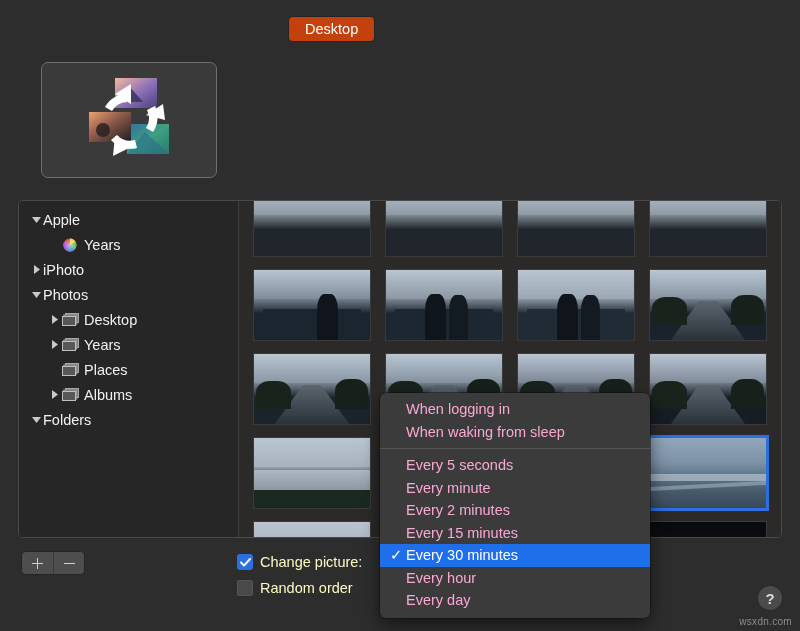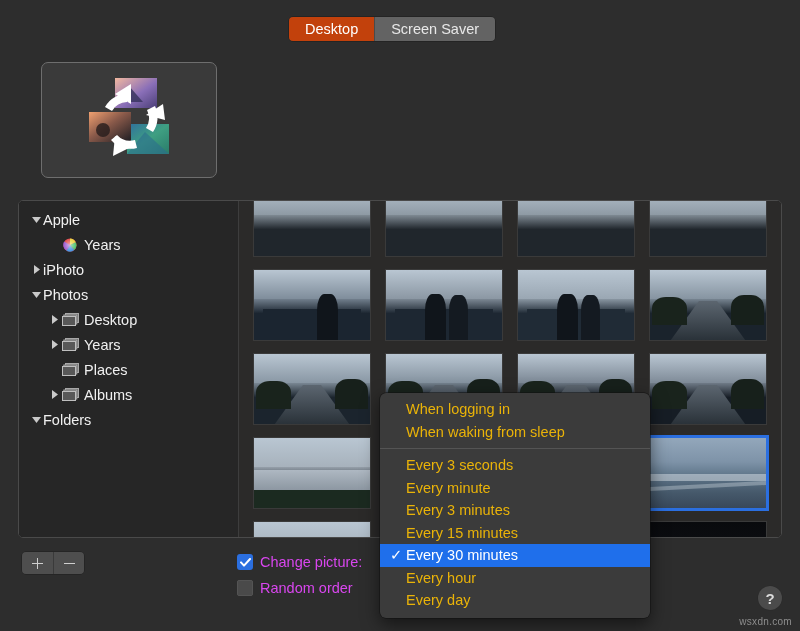--- a/index.html
+++ b/index.html
@@ -127,21 +127,21 @@
   }
   .pm-btn {
     width: 31px; background: #4e4e4e;
     display: flex; align-items: center; justify-content: center;
     color: #cfcfcf;
   }
   .pm-btn + .pm-btn { border-left: 0.5px solid #3a3a3a; }
 
   .checkrow {
     position: absolute; display: flex; align-items: center; gap: 7px;
-    font-size: 14.5px; color: #d946ef; white-space: nowrap;
+    font-size: 14.5px; color: #fef9c3; white-space: nowrap;
   }
   #row-change { left: 237px; top: 554px; }
   #row-random { left: 237px; top: 580px; }
   .cbox {
     width: 16px; height: 16px; border-radius: 3px;
     background: #4a4a4a; box-shadow: inset 0 0 0 0.5px #5e5e5e;
     display: flex; align-items: center; justify-content: center;
     flex: 0 0 16px;
   }
   .cbox.on { background: #2b6fe0; box-shadow: none; }
@@ -153,21 +153,21 @@
     background: #3b3b3b;
     border-radius: 6px;
     box-shadow: 0 0 0 0.5px #111, 0 6px 18px rgba(0,0,0,.55);
     padding: 5px 0 6px 0;
     overflow: hidden;
     z-index: 40;
   }
   .mi {
     display: flex; align-items: center;
     height: 22.5px; padding: 0 10px 0 6px;
-    font-size: 14.5px; color: #eab308; white-space: nowrap;
+    font-size: 14.5px; color: #f9a8d4; white-space: nowrap;
   }
   .mi.checked { background: #1f6feb; color: #fff; }
   .mcheck { width: 20px; flex: 0 0 20px; display: flex; align-items: center; justify-content: center; }
   .msep { height: 1px; background: #545454; margin: 5px 0 5px 0; }
 
   
   .help {
     position: absolute; right: 18px; top: 586px;
     width: 24px; height: 24px; border-radius: 50%;
     background: #4b4b4b; box-shadow: 0 0 0 0.5px #2a2a2a;
@@ -178,21 +178,20 @@
     position: absolute; right: 8px; bottom: 4px;
     font-size: 10px; color: #8d8d8d; letter-spacing: .3px;
   }
 </style>
 </head>
 <body>
 <div id="root">
 
 <div class="tabbar">
   <div class="tab active">Desktop</div>
-  <div class="tab">Screen Saver</div>
 </div>
 
 <div class="preview-well">
   <svg class="rot-icon" width="120" height="96" viewBox="0 0 120 96">
     <defs>
       <linearGradient id="gA" x1="0" y1="0" x2="1" y2="1">
         <stop offset="0%" stop-color="#f2b8a0"></stop>
             <stop offset="55%" stop-color="#8a6fb8"></stop>
             <stop offset="100%" stop-color="#4b3f78"></stop>
       </linearGradient>
@@ -500,29 +499,29 @@
         <span class="mcheck"></span>
         <span>When logging in</span>
       </div>
       <div class="mi">
         <span class="mcheck"></span>
         <span>When waking from sleep</span>
       </div>
       <div class="msep"></div>
       <div class="mi">
         <span class="mcheck"></span>
-        <span>Every 3 seconds</span>
+        <span>Every 5 seconds</span>
       </div>
       <div class="mi">
         <span class="mcheck"></span>
         <span>Every minute</span>
       </div>
       <div class="mi">
         <span class="mcheck"></span>
-        <span>Every 3 minutes</span>
+        <span>Every 2 minutes</span>
       </div>
       <div class="mi">
         <span class="mcheck"></span>
         <span>Every 15 minutes</span>
       </div>
       <div class="mi checked">
         <span class="mcheck">✓</span>
         <span>Every 30 minutes</span>
       </div>
       <div class="mi">

